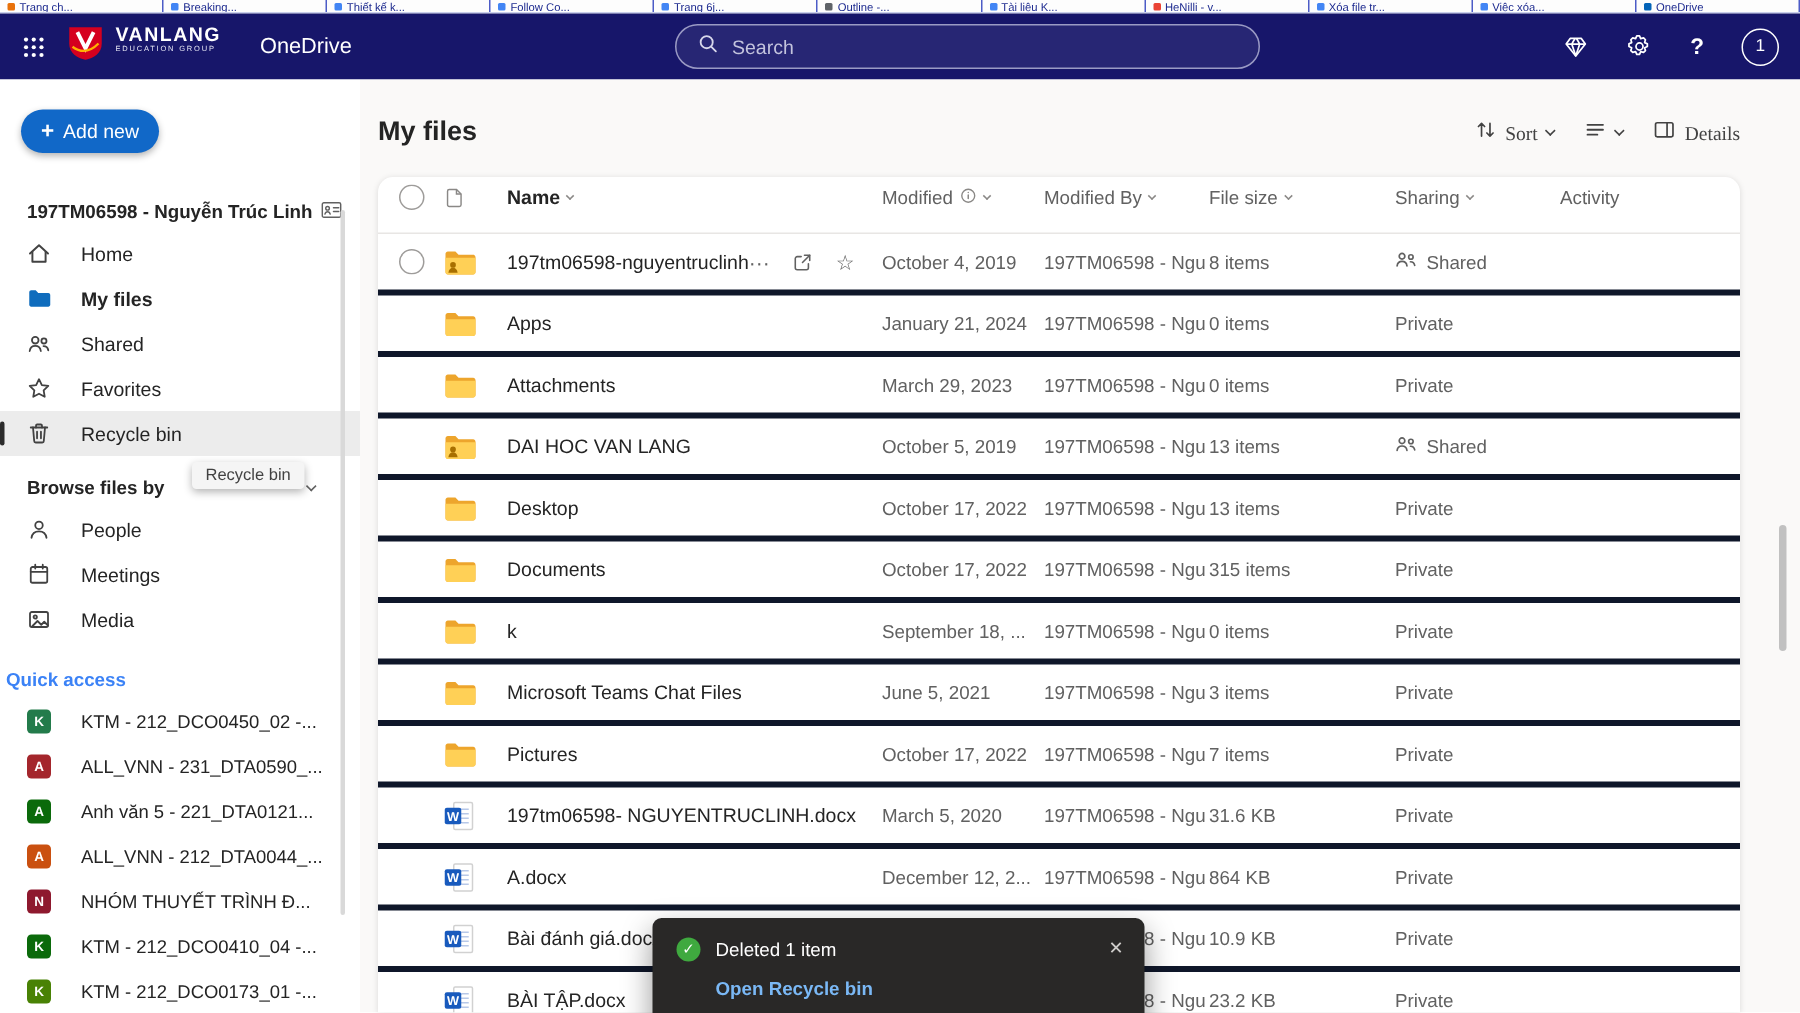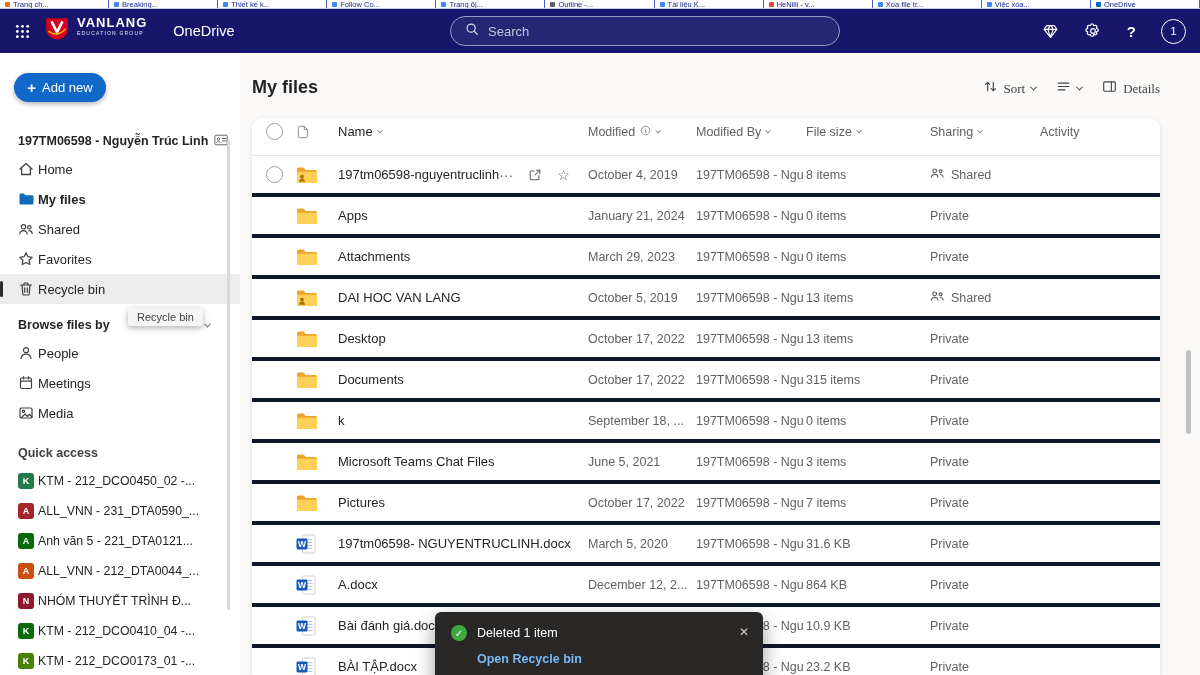--- a/index.html
+++ b/index.html
@@ -39,33 +39,33 @@
   .sidebar { position:relative; width:240px; flex:0 0 240px; background:#fff; }
   .main { position:relative; flex:1; background:#faf9f8; }
 
   
   .add-new { margin:20px 0 0 14px; width:92px; height:29px; border-radius:15px;
     background:#1168c8; color:#fff; font-size:13px; display:flex; align-items:center;
     justify-content:center; gap:6px; box-shadow:0 2px 5px rgba(0,0,0,.3); cursor:pointer; }
   .add-plus { font-size:15px; font-weight:bold; line-height:1; }
   .user-row { margin:30px 12px 4px 18px; height:18px; display:flex; align-items:center; gap:6px;
     font-size:12.5px; font-weight:bold; color:#242424; white-space:nowrap; overflow:hidden; }
-  .nav-item, .qa-item { height:30px; display:flex; align-items:center; gap:4px;
+  .nav-item, .qa-item { height:30px; display:flex; align-items:center; gap:20px;
     padding:0 10px 0 18px; font-size:13px; color:#242424; cursor:pointer;
     white-space:nowrap; overflow:hidden; position:relative; }
   .nav-item.active { font-weight:600; }
   .nav-item.selected { background:#ececec; }
   .nav-item.selected::before { content:""; position:absolute; left:0; top:7px;
     width:3px; height:16px; background:#2b2b2b; border-radius:2px; }
   .nav-icon { width:16px; height:16px; display:flex; align-items:center; justify-content:center; flex:0 0 16px; }
   .browse-row { margin-top:8px; height:26px; display:flex; align-items:center;
     justify-content:space-between; padding:0 30px 0 18px; font-size:12.5px;
     font-weight:bold; color:#242424; cursor:pointer; }
-  .section-label { margin:16px 0 4px 0; padding:0 18px; font-size:12.5px;
-    font-weight:bold; color:#404040; height:18px; display:flex; align-items:center; }
+  .section-label { margin:16px 0 4px 0; padding:0 4px; font-size:12.5px;
+    font-weight:bold; color:#3b82f6; height:18px; display:flex; align-items:center; }
   .qa-item { font-size:12.3px; }
   .qa-sq { width:16px; height:16px; border-radius:3px; flex:0 0 16px; display:flex;
     align-items:center; justify-content:center; color:#fff; font-size:9px; font-weight:bold; }
   .tooltip { position:absolute; left:128px; top:255px; background:#f5f5f5;
     border-radius:3px; box-shadow:0 2px 6px rgba(0,0,0,.3); padding:3px 9px;
     font-size:11px; color:#424242; z-index:6; white-space:nowrap; }
   .side-scroll { position:absolute; left:227px; top:87px; width:3px; height:470px;
     background:#d9d9d9; border-radius:2px; }
 
   
@@ -76,21 +76,21 @@
   .chev { display:inline-block; width:5px; height:5px; border-right:1.3px solid currentColor;
     border-bottom:1.3px solid currentColor; transform:rotate(45deg) translate(-1px,-1px); }
 
   .card { position:absolute; left:12px; top:65px; width:908px; bottom:0; background:#fff;
     border-radius:10px 10px 0 0; box-shadow:0 1px 4px rgba(0,0,0,.13); overflow:hidden; }
   .tgrid { display:grid; grid-template-columns:44px 26px 266px 108px 110px 124px 110px 1fr;
     align-items:center; }
   .thead { height:38px; border-bottom:1px solid #e8e6e4; }
   .th { display:flex; align-items:center; gap:5px; font-size:12.5px; color:#616161; cursor:pointer; }
   .th .chev { width:4px; height:4px; color:#8a8886; }
-  .th-name { color:#242424; font-weight:400; }
+  .th-name { color:#242424; font-weight:700; }
   .trow { height:41px; border-bottom:4px solid #0f172a; cursor:pointer; }
   .cell { display:flex; align-items:center; overflow:hidden; }
   .c-check { justify-content:center; }
   .circle-check { width:17px; height:17px; border:1px solid #9e9c9a; border-radius:50%; background:#fff; }
   .c-name { padding-left:16px; padding-right:6px; font-size:13px; color:#242424; white-space:nowrap; }
   .c-dim { font-size:12.5px; color:#616161; white-space:nowrap; padding-right:8px; }
   .c-share { gap:6px; }
   .row-actions { margin-left:auto; display:flex; align-items:center; gap:15px;
     color:#616161; padding-right:14px; }
   .act { display:flex; align-items:center; font-size:14px; line-height:1; cursor:pointer; }

